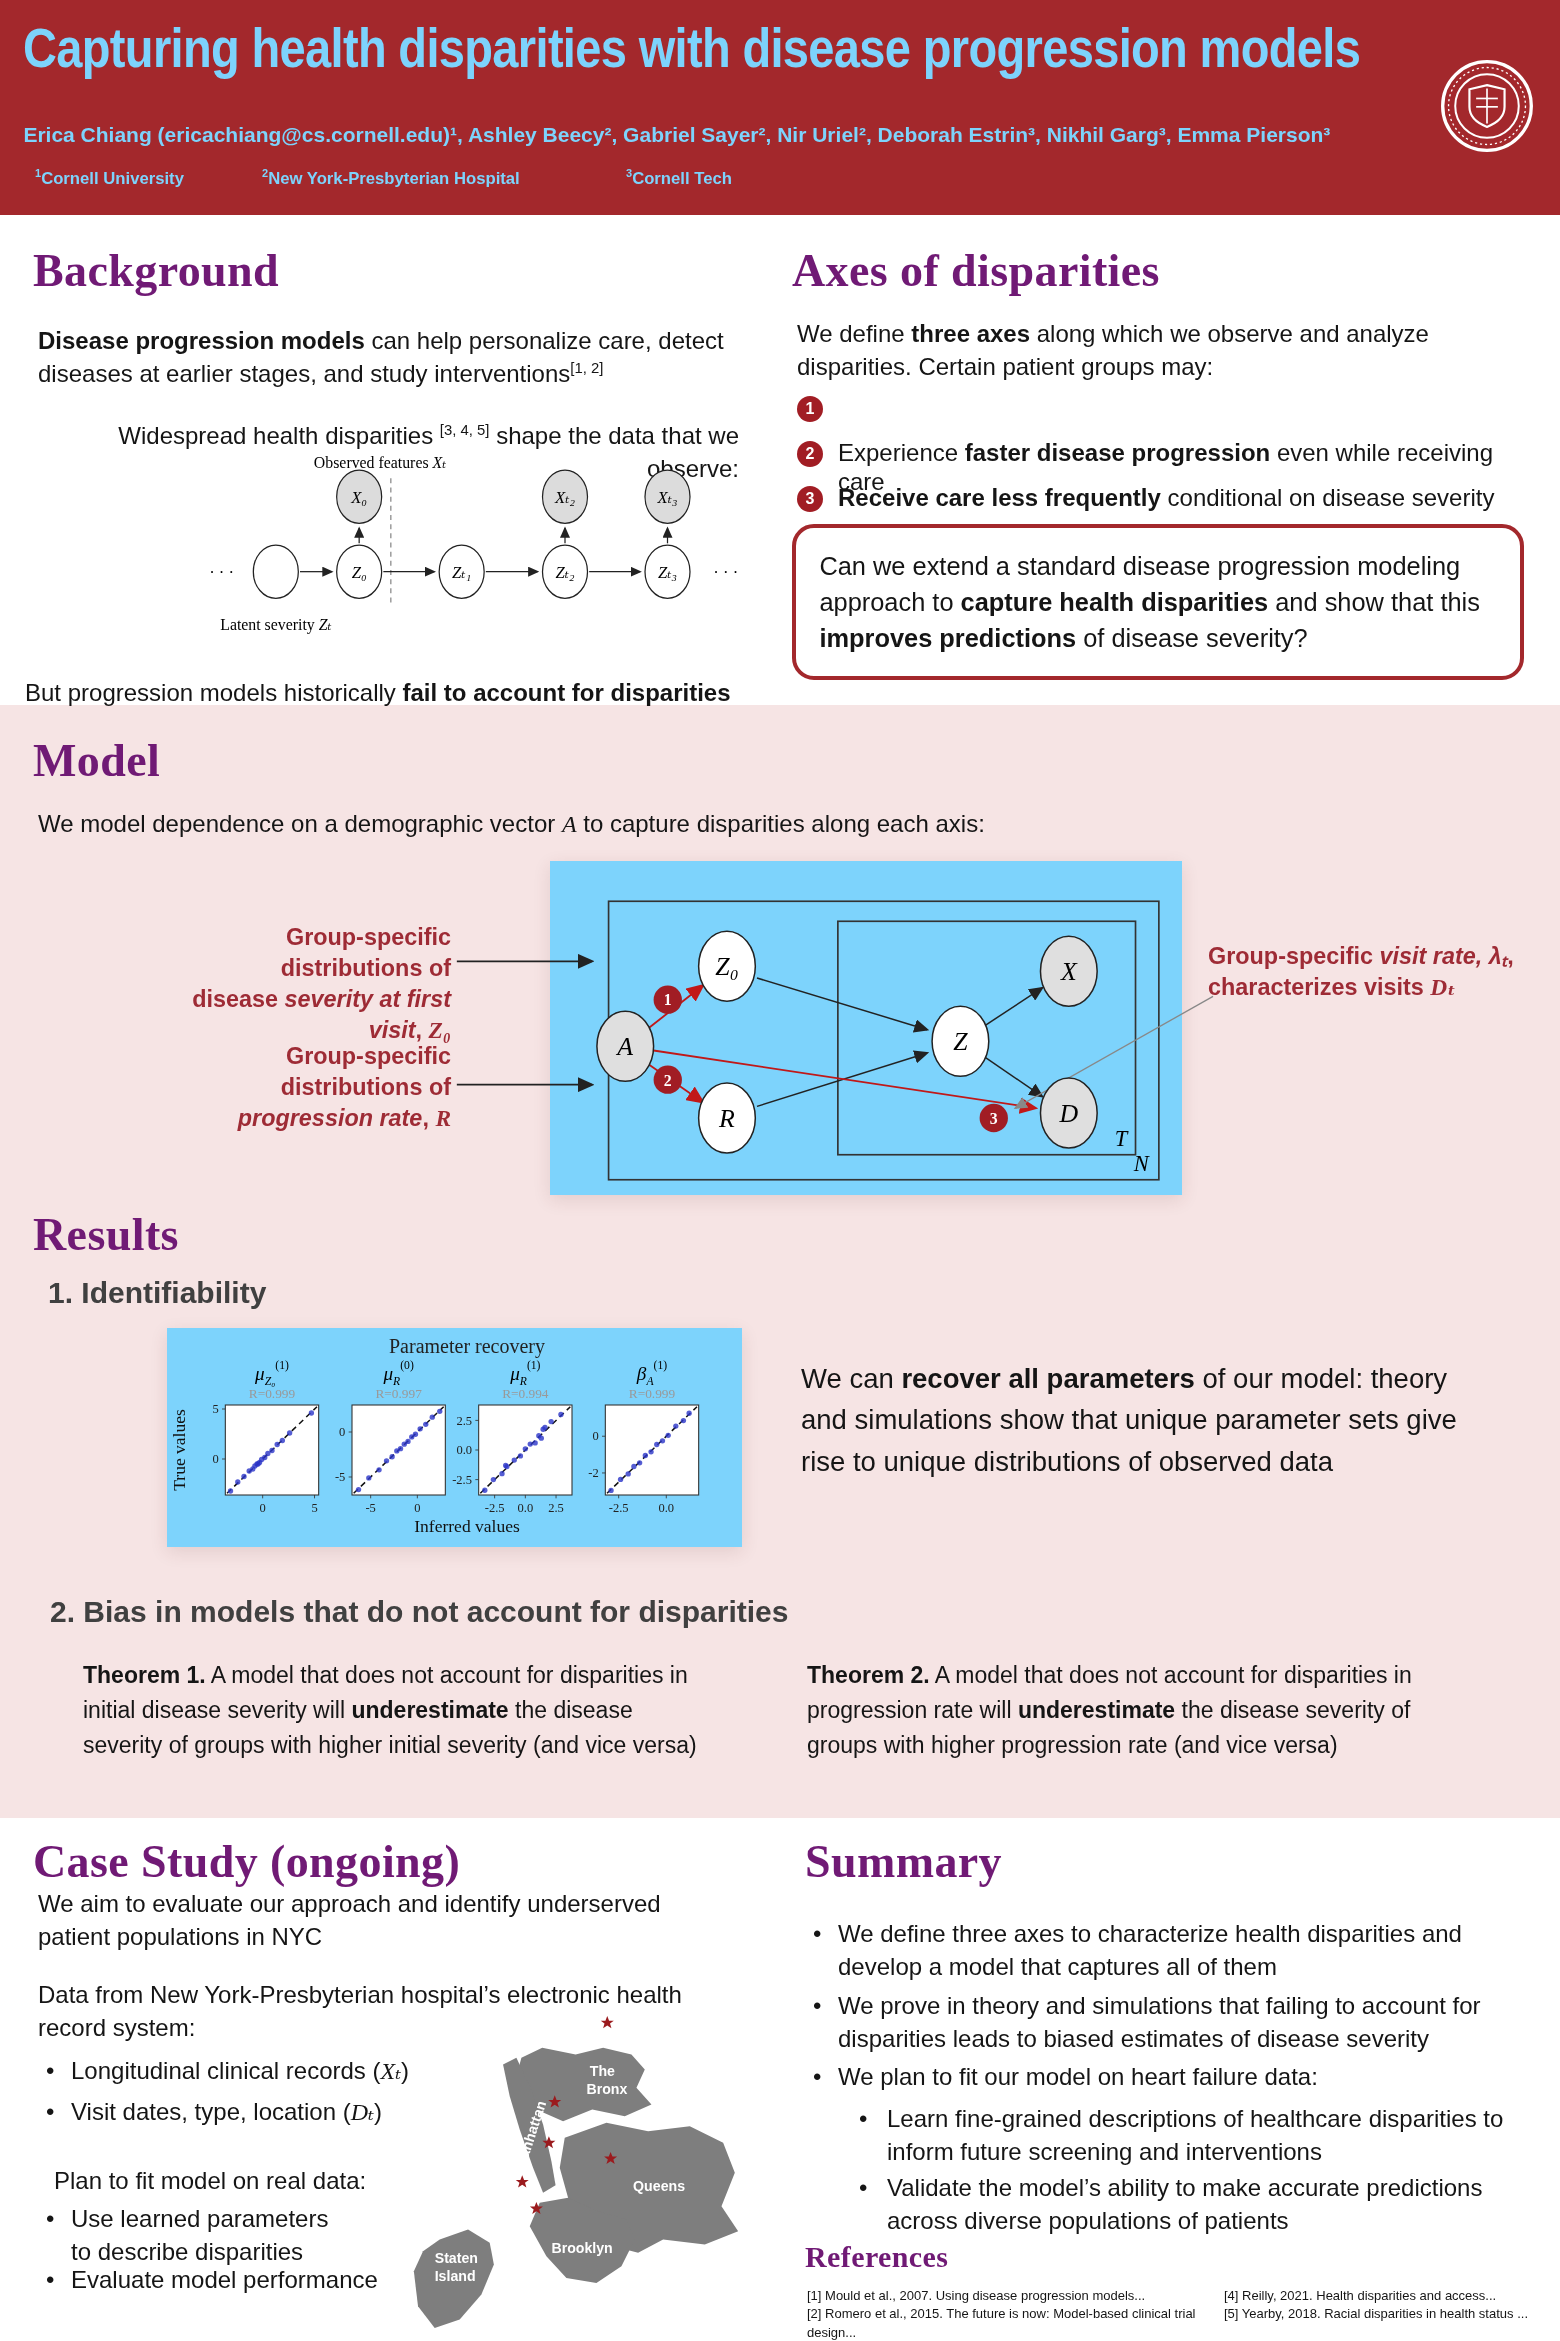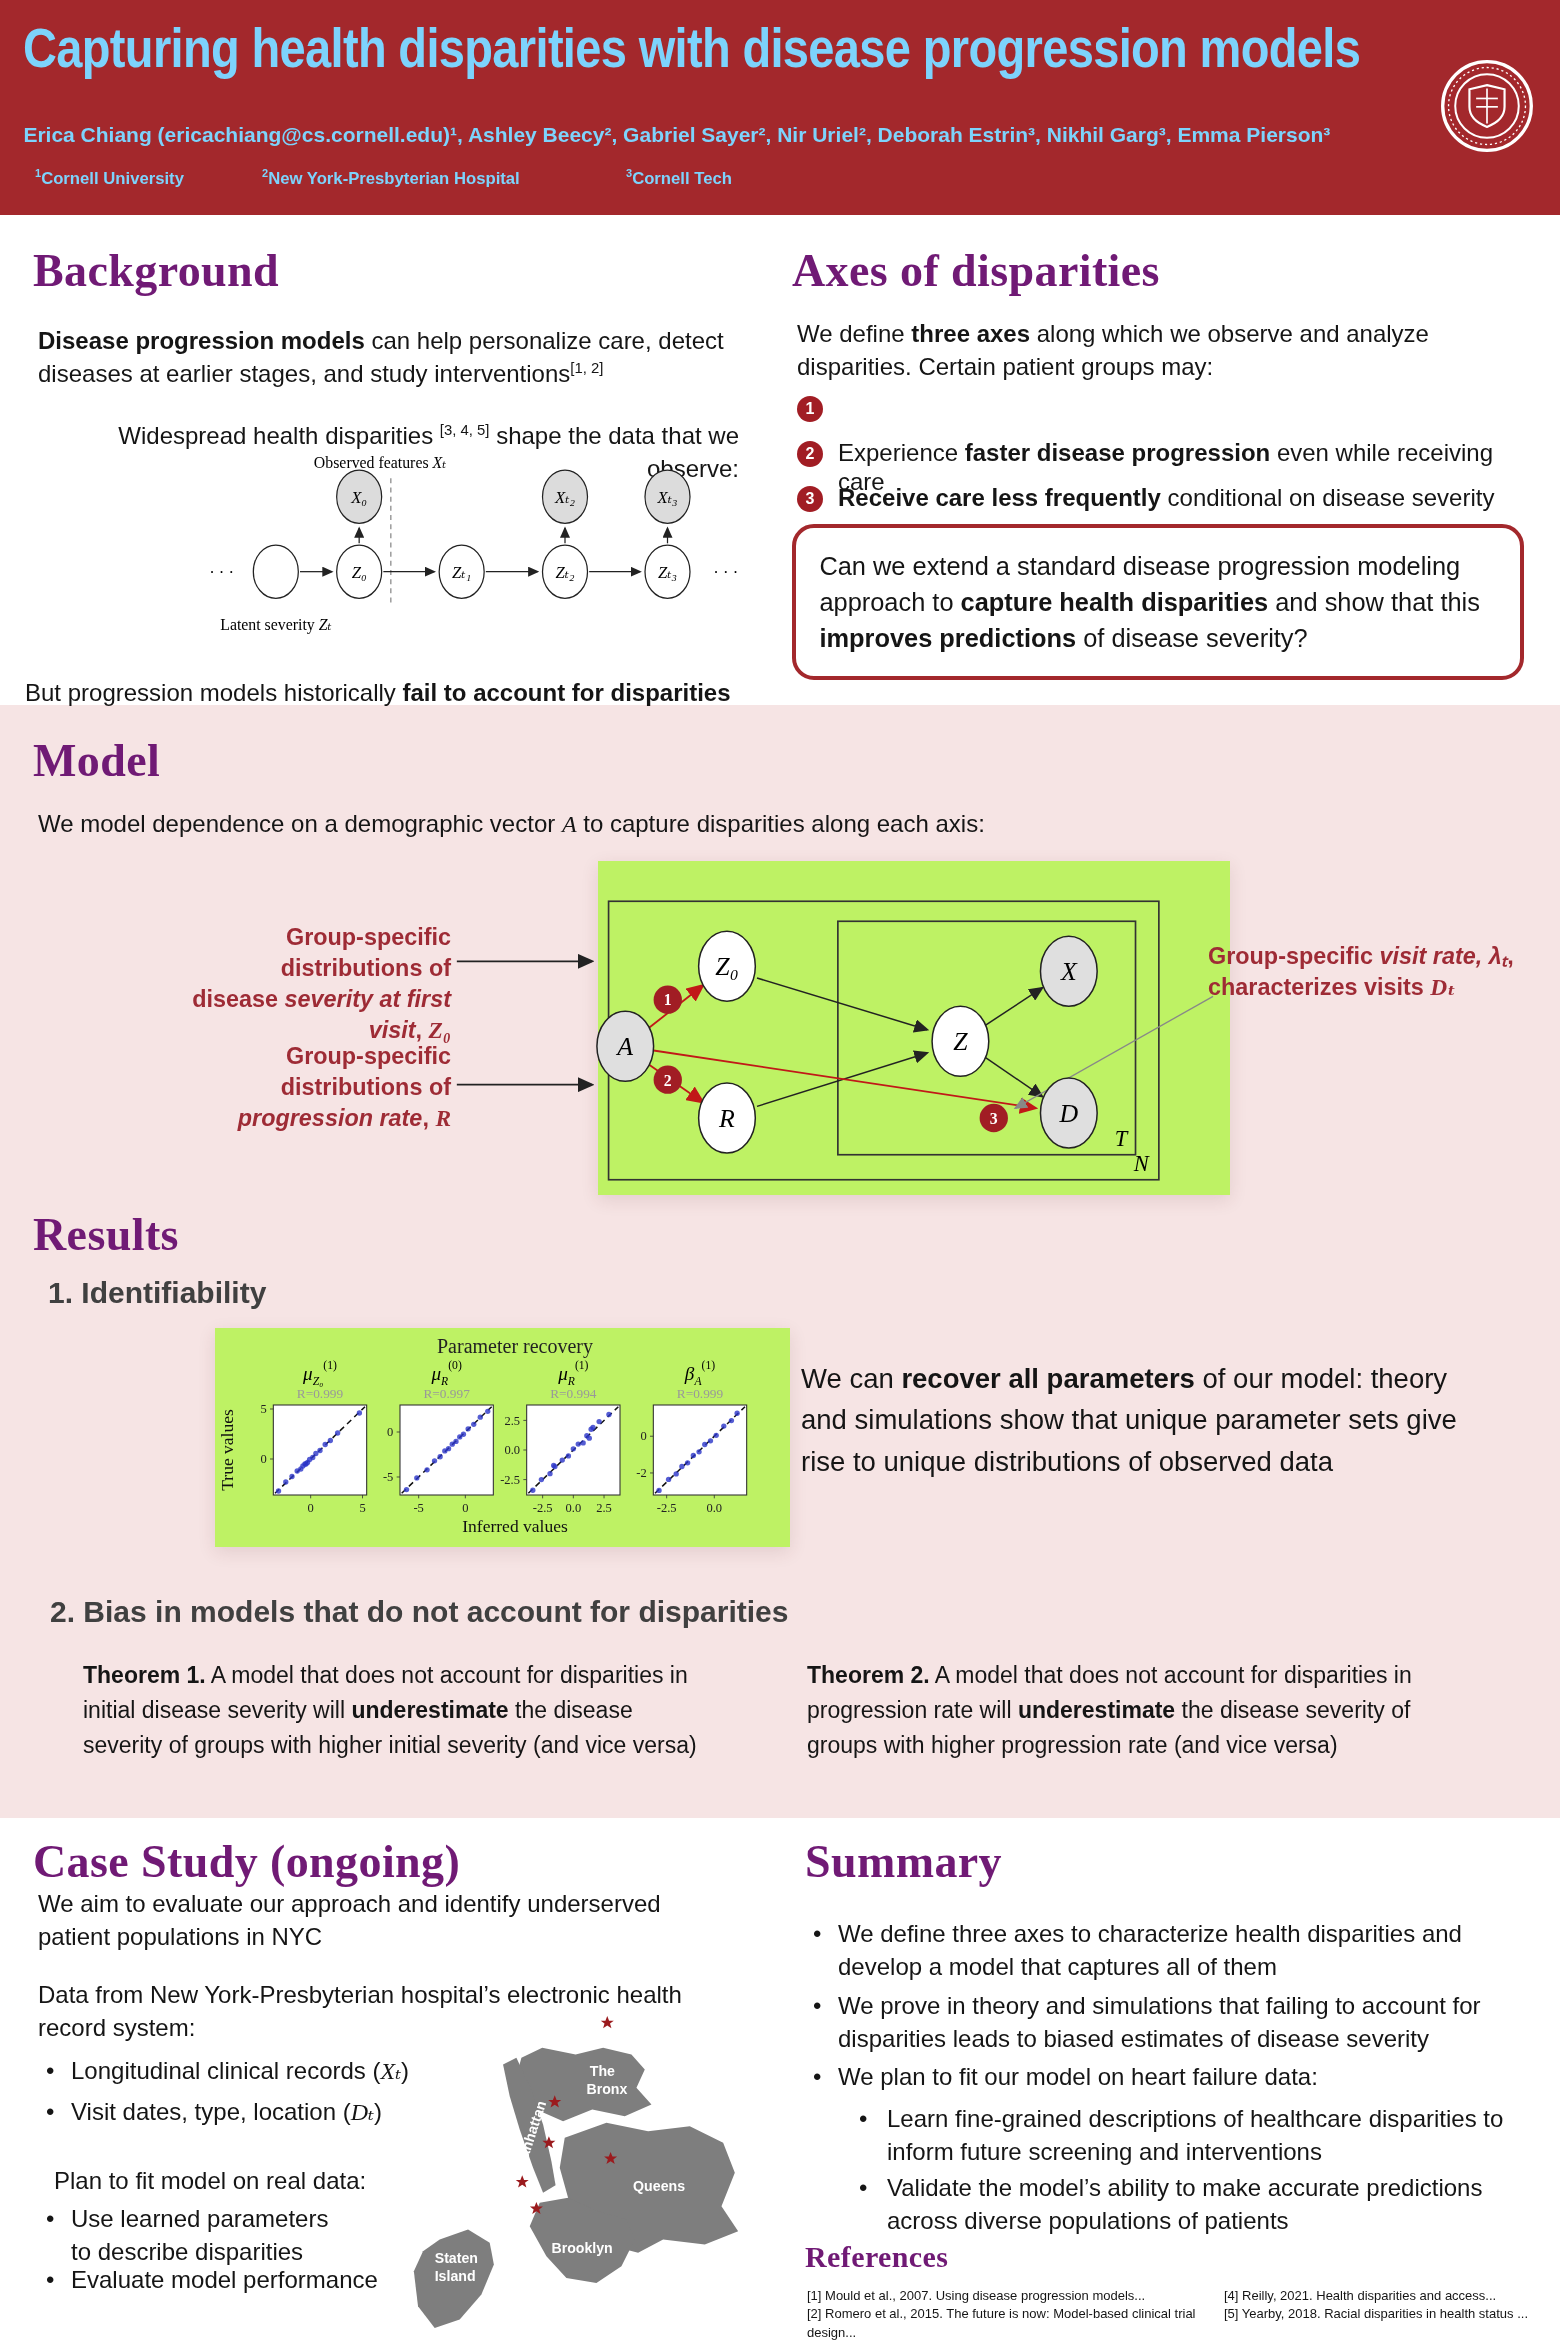--- a/index.html
+++ b/index.html
@@ -30,21 +30,21 @@
   
   .axis-item{position:absolute;display:flex;align-items:flex-start;width:742px;font-size:24px;line-height:1.2;}
   .axis-num{flex:none;width:26px;height:26px;border-radius:50%;background:#A11D24;color:#fff;
     font-size:16px;font-weight:bold;display:flex;align-items:center;justify-content:center;margin:1.7px 15px 0 0;}
 
   .qbox{position:absolute;left:792px;top:524px;width:677px;background:#fff;border:4.2px solid #A3282C;
     border-radius:22px;padding:20px 23.4px;font-size:25.4px;line-height:1.42;}
 
   .band-pink{position:absolute;left:0;top:705px;width:1560px;height:1113px;background:#F6E4E4;}
 
-  .panel{position:absolute;background:#bef264;box-shadow:0 5px 16.7px rgba(90,40,40,.12);margin-left:48px;}
+  .panel{position:absolute;background:#7dd3fc;box-shadow:0 5px 16.7px rgba(90,40,40,.12);}
 
   .ann{position:absolute;color:#9E2B35;font-weight:bold;font-size:23.4px;line-height:1.32;}
   .ann .it{font-style:italic;}
 
   .thm{position:absolute;font-size:23px;line-height:1.52;}
   .takeaway{position:absolute;font-size:27.5px;line-height:1.5;}
 
   .bullet{display:flex;align-items:flex-start;}
   .bullet::before{content:"•";flex:none;width:25px;font-size:1em;}
   .bullet.sub::before{width:28px;}

